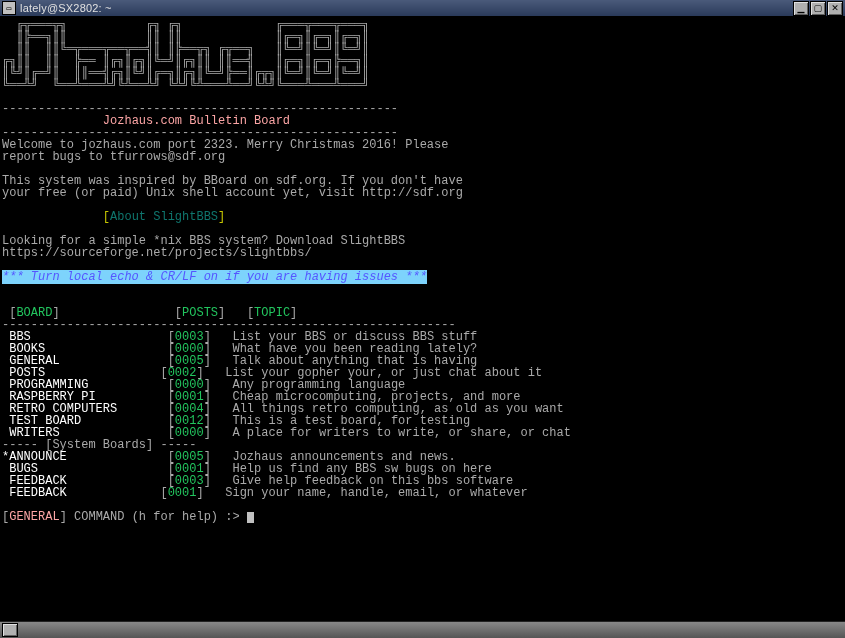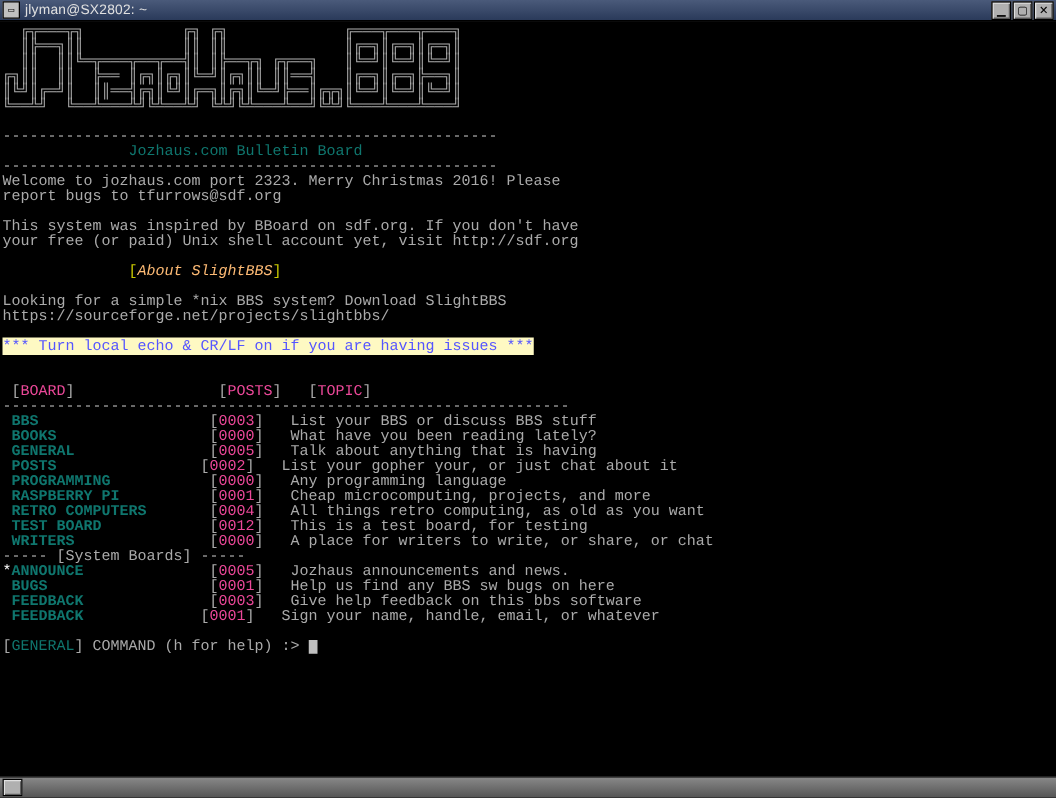--- a/index.html
+++ b/index.html
@@ -68,29 +68,29 @@
     width: 845px;
     height: 604px;
     padding: 2px 2px;
     box-sizing: border-box;
     white-space: pre;
     line-height: 12px;
     font-size: 12px;
     letter-spacing: 0px;
     overflow:hidden;
   }
-  .green  { color: #0f766e; }
+  .green  { color: #fca5a5; }
   .cyan   { color: #33FFFF; }
-  .yellow { color: #ec4899; }
+  .yellow { color: #22c55e; }
   .yellowdim { color: #C8C800; }
-  .red    { color: #fdba74; font-style: italic; }
+  .red    { color: #0f766e; }
   .magenta{ color: #FF55FF; }
   .grey   { color: #aaaaaa; }
   .white  { color: #ffffff; }
-  .note   { color: #5555FF; background:#fef9c3; }
+  .note   { color: #5555FF; background:#7dd3fc;font-style:italic; }
   .cursor {
     display:inline-block;
     width:7px;
     height:11px;
     background:#c0c0c0;
     vertical-align:bottom;
   }
   .taskbar {
     height: 16px;
     background: linear-gradient(to bottom,#888,#555);
@@ -100,29 +100,29 @@
     padding:0 2px;
   }
   .taskbtn {
     width:14px;
     height:12px;
     background:#b0b0b0;
     border:1px solid #000;
     box-shadow: inset 1px 1px 0 #e0e0e0, inset -1px -1px 0 #606060;
   }
   .row { display:block; }
-  .board-link { color:#0f766e;font-weight:bold; }
+  .board-link { color:#ffffff; }
 </style>
 </head>
 <body>
 
 <div class="titlebar">
   <div class="titlebar-left">
     <div class="sysicon">▭</div>
-    <span class="title">jlyman@SX2802: ~</span>
+    <span class="title">lately@SX2802: ~</span>
   </div>
   <div class="titlebar-right">
     <div class="winbtn">▁</div>
     <div class="winbtn">▢</div>
     <div class="winbtn">✕</div>
   </div>
 </div>
 
 <div class="terminal" id="terminal"><span class="row grey">  ╔╦═══╦╗           ╔╗ ╔╗             ╔═══╦═══╦═══╗</span><span class="row grey">  ║╠══╗║║           ║║ ║║             ║╔═╗║╔═╗║╔═╗║</span><span class="row grey">  ║║  ║║╚═╦═══╦══╦══╣║ ║╠══╦╗ ╔╦══╗   ║╚═╝║╚═╝║╚═╝║</span><span class="row grey">╔╗║║  ║║  ╠══ ║╔╗║╔╗║╚═╝║╔╗║║ ║║══╣   ║╔═╗║╔═╗╠══╗║</span><span class="row grey">║╚╝║╔═╝║  ║║══╣╔╗║╚╝║╔═╗║╔╗║╚═╝╠══║╔╦╗║╚═╝║╚═╝║╚═╝║</span><span class="row grey">╚══╩╝  ╚══╩═══╩╝╚╩══╩╝ ╚╩╝╚╩═══╩══╝╚╩╝╚═══╩═══╩═══╝</span>
 <span class="grey">-------------------------------------------------------</span>

